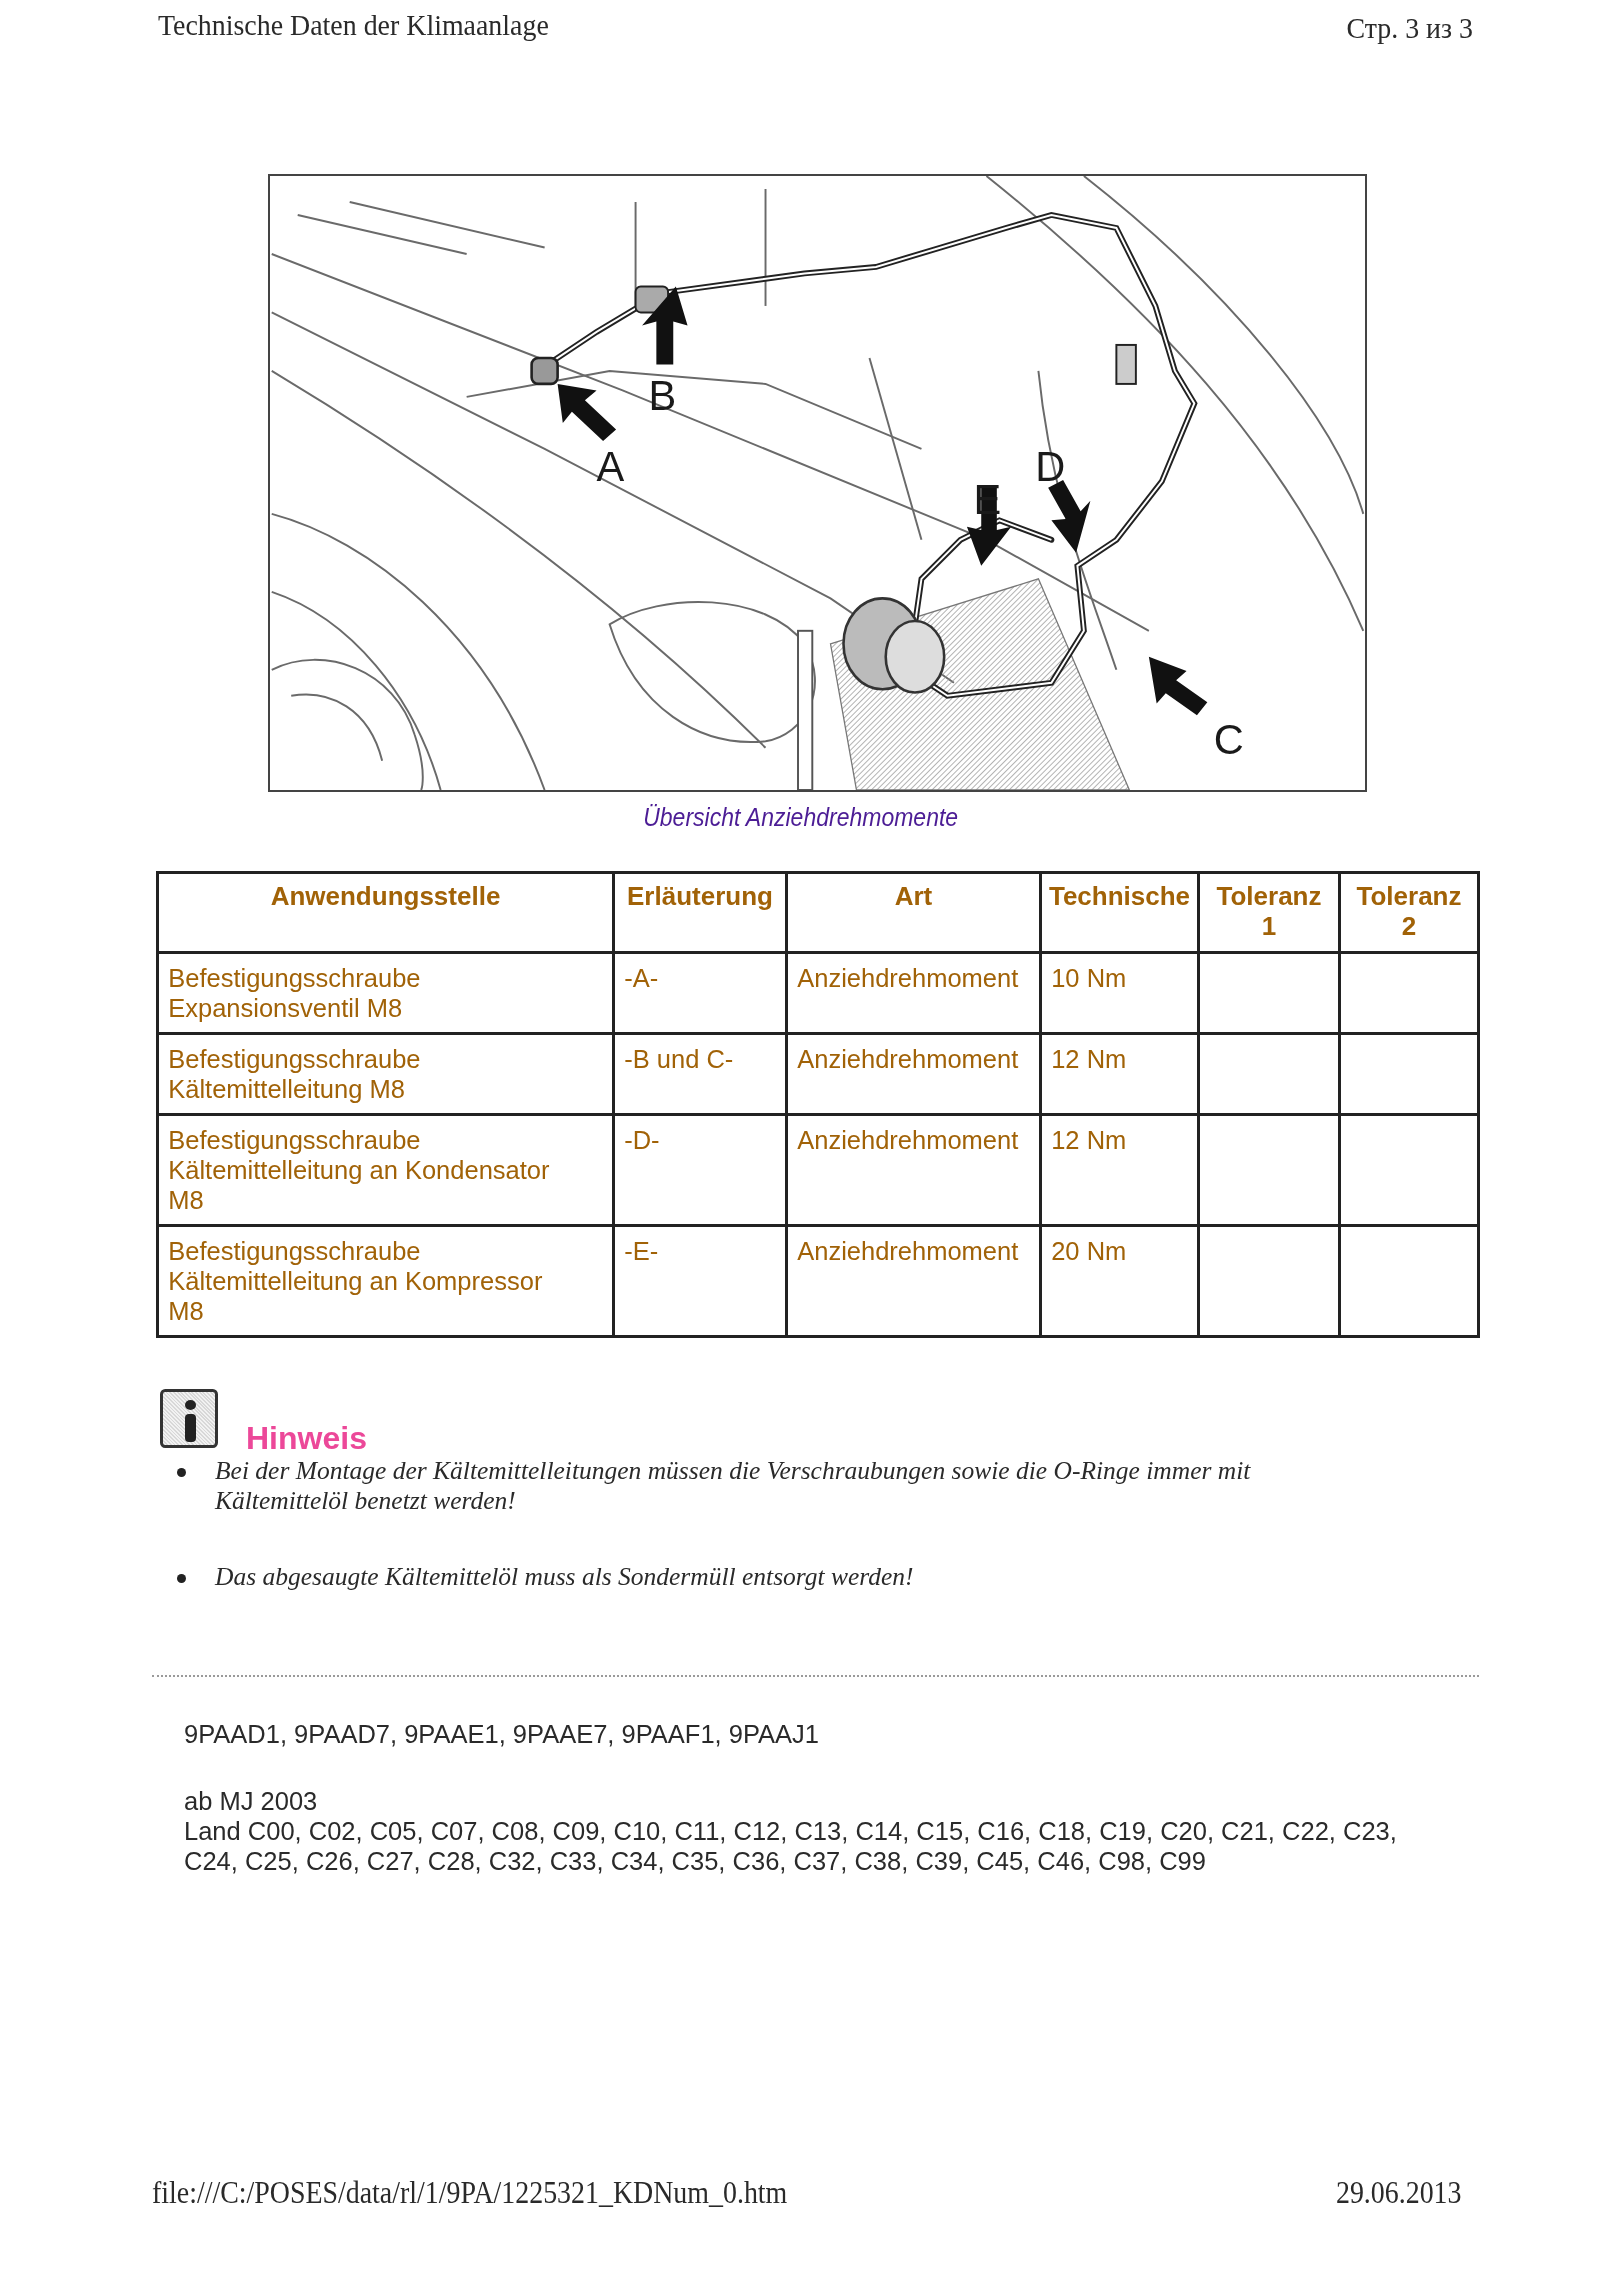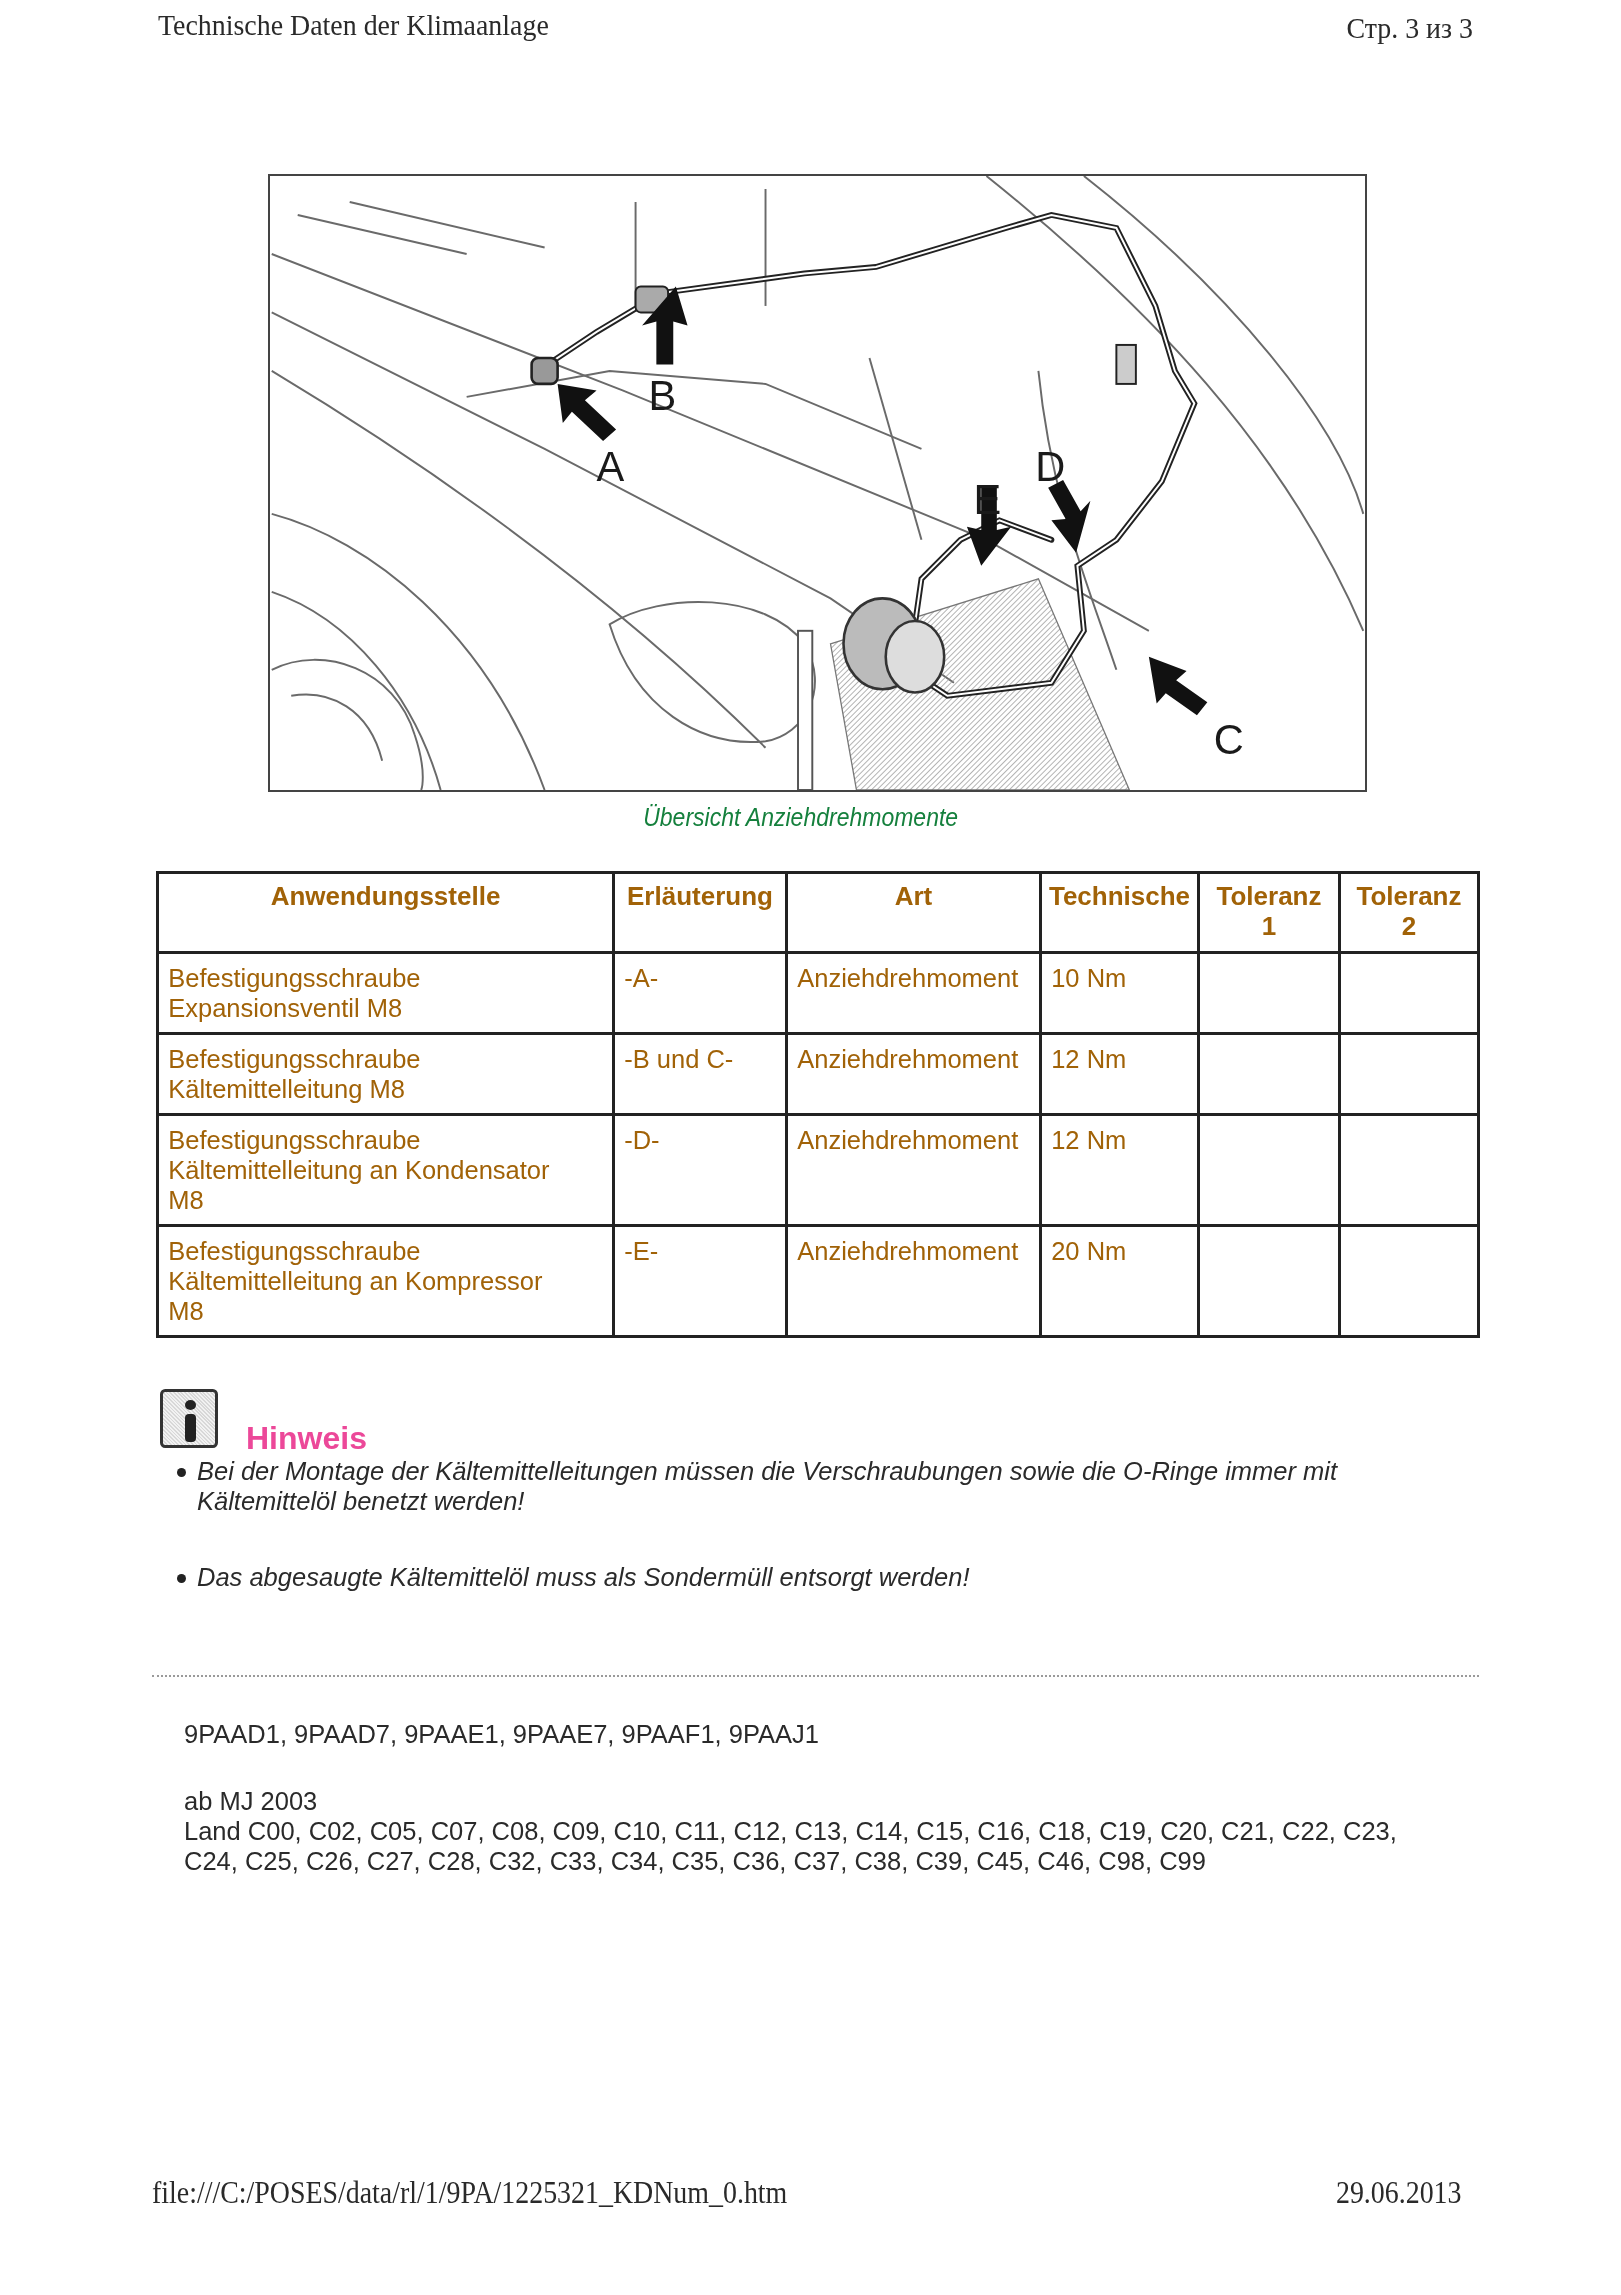--- a/index.html
+++ b/index.html
@@ -6,40 +6,40 @@
     body { width: 1621px; height: 2295px; position: relative; overflow: hidden; color: #222; }
     .serif { font-family: "Liberation Serif", "DejaVu Serif", serif; }
     .sans { font-family: "Liberation Sans", "DejaVu Sans", sans-serif; }
     .abs { position: absolute; }
 
     .hdr-title { left: 158px; top: 7.9px; font-size: 30px; color: #2a2a2a; transform: scaleX(0.93); transform-origin: left top; }
     .hdr-page { right: 148px; top: 10.5px; font-size: 30px; color: #2a2a2a; transform: scaleX(0.93); transform-origin: right top; }
 
     .figure { left: 268px; top: 174px; width: 1099px; height: 618px; border: 2px solid #444; box-sizing: border-box; background: #fff; overflow: hidden; }
     .figure svg { width: 100%; height: 100%; display: block; }
-    .caption { left: 0; width: 1615px; top: 803px; text-align: center; font-size: 25px; font-style: italic; color: #15803d; }
+    .caption { left: 0; width: 1615px; top: 803px; text-align: center; font-size: 25px; font-style: italic; color: #4c1d95; }
     .caption span { display: inline-block; transform: translateX(-6.5px) scaleX(0.92); }
 
     table.torque { position: absolute; left: 156px; top: 871px; border-collapse: collapse; table-layout: fixed; width: 1322px; }
     table.torque th, table.torque td { border: 3.3px solid #222; box-sizing: border-box; vertical-align: top; font-family: "Liberation Sans", "DejaVu Sans", sans-serif; color: #a16207; }
     table.torque th { font-size: 26px; font-weight: bold; text-align: center; padding: 6.5px 3.9px 0 3.9px; line-height: 30px; height: 80px; }
     table.torque td { font-size: 25.5px; line-height: 30px; padding: 9.2px 7.9px 3.9px 9.2px; }
     table.torque td.num { text-align: left; padding-right: 11.8px; }
     tr.r1 td, tr.r2 td { height: 81px; }
     tr.r3 td, tr.r4 td { height: 111px; }
 
     .note-icon { left: 160px; top: 1389px; width: 58px; height: 59px; border: 3.3px solid #333; border-radius: 5.2px; box-sizing: border-box;
                  background: repeating-linear-gradient(45deg, #d8d8d8 0 1.3px, #f2f2f2 1.3px 2.6px); }
     .note-icon .dot { position: absolute; left: 21.6px; top: 7.9px; width: 11.8px; height: 10.5px; border-radius: 50%; background: #222; }
     .note-icon .stem { position: absolute; left: 21.6px; top: 22px; width: 11.8px; height: 27.5px; border-radius: 3.9px; background: #222; }
     .note-title { left: 246px; top: 1420px; font-size: 32px; font-weight: bold; color: #ec4899; }
 
     .bullet { left: 177px; font-size: 25.5px; font-style: italic; color: #2a2a2a; line-height: 30px; width: 1282px; }
     .bullet .dot { position: absolute; left: 0; top: 11.8px; width: 9.2px; height: 9.2px; background: #222; border-radius: 50%; }
-    .bullet .txt { position: absolute; left: 20px; top: 0; width: 1256px; }
+    .bullet .txt { position: absolute; left: 38px; top: 0; width: 1256px; font-family: Liberation Serif, serif; }
     .b1 { top: 1456px; }
     .b2 { top: 1562px; }
 
     .rule { left: 152px; top: 1675px; width: 1327px; height: 0; border-top: 2px dotted #9a9a9a; }
 
     .codes { left: 152px; font-size: 25.5px; color: #2a2a2a; line-height: 30px; margin-left: 32px; }
     .c1 { top: 1719px; }
     .c2 { top: 1786px; text-align: center; }
     .c3 { top: 1816px; }
     .c4 { top: 1846px; }

